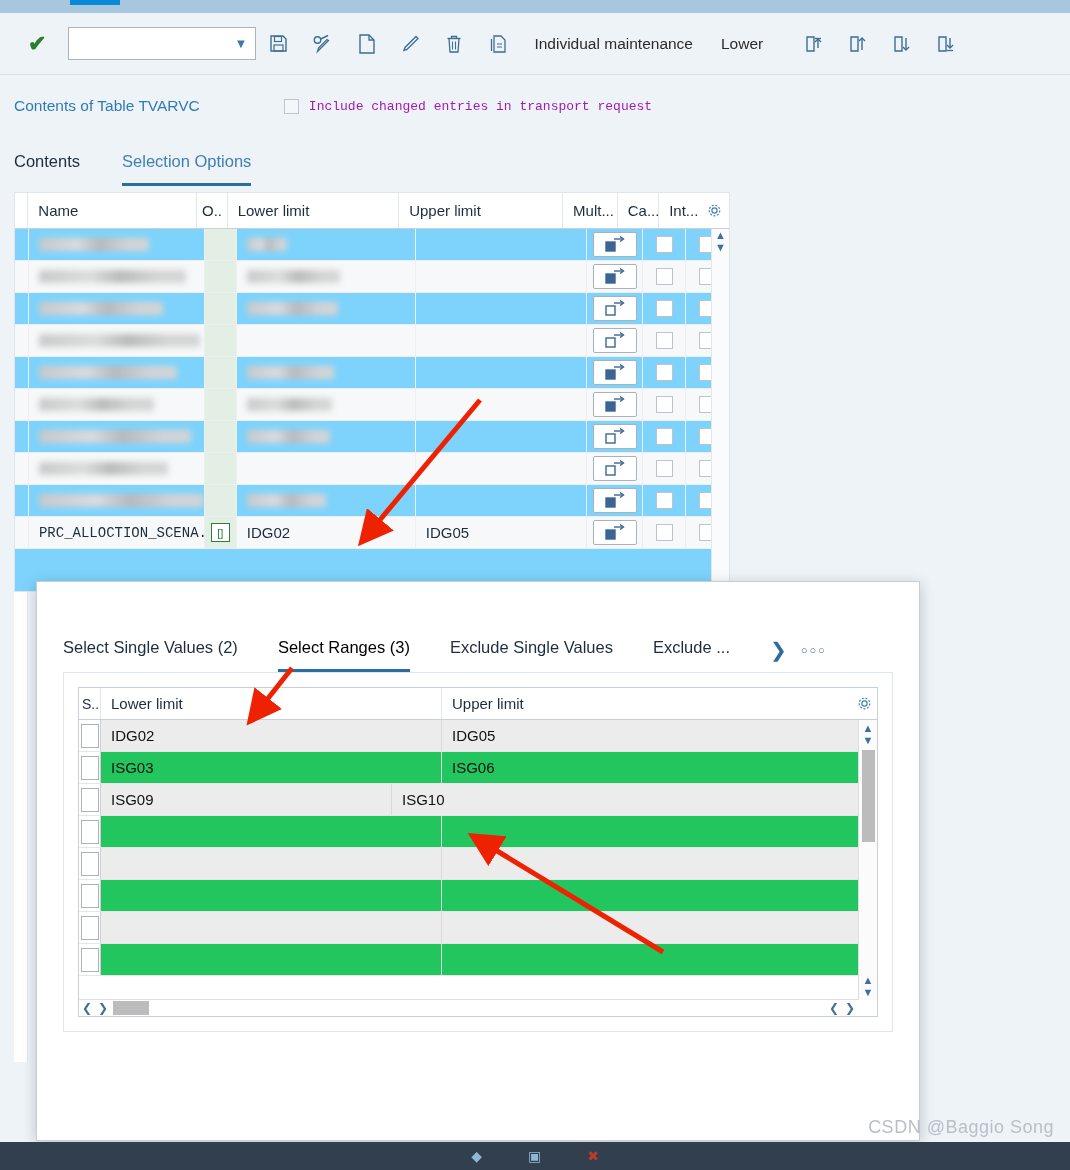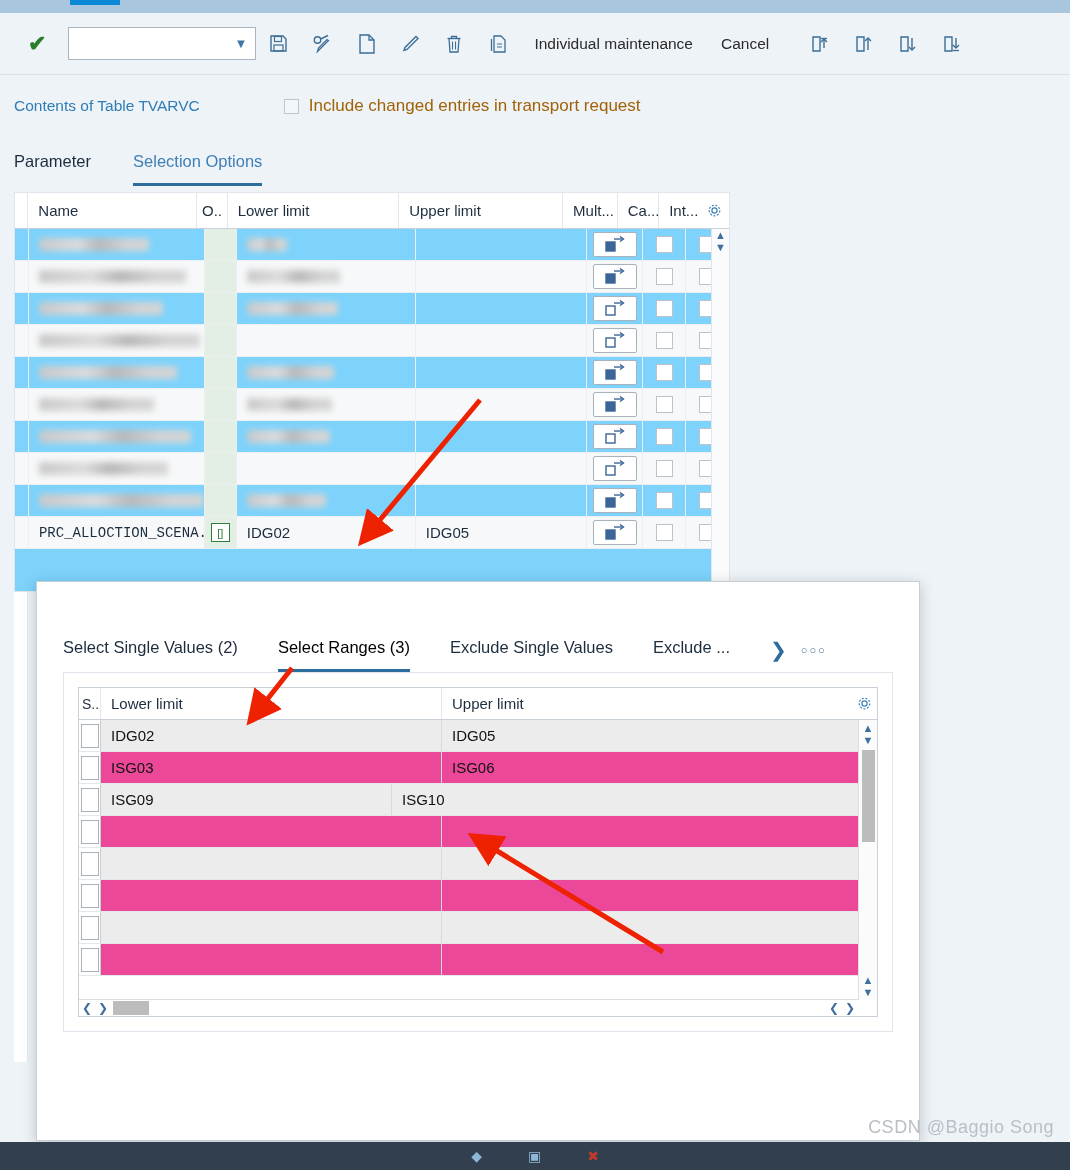--- a/index.html
+++ b/index.html
@@ -59,21 +59,21 @@
   }
   .subhead .link{
     margin-left:14px; color:#2f7cb5; font-size:15.5px;
   }
   .subhead .cbwrap{
     margin-left:84px; display:flex; align-items:center; gap:10px;
   }
   .subhead .cbox{
     width:15px; height:15px; border:1px solid #bdc6ce; background:#f4f7fa;
   }
-  .subhead .cblabel{ color:#a16207; font-size:17px; }
+  .subhead .cblabel{ color:#a21caf; font-size:13px;font-family:Liberation Mono, monospace; }
 
   
   .tabs{
     position:absolute; left:0; top:152px; width:1070px; height:44px;
     display:flex; align-items:flex-start; padding-left:14px;
   }
   .tab{
     font-size:16.5px; color:#1d2d3e; padding:0 0 12px 0; margin-right:42px;
     border-bottom:3px solid transparent;
   }
@@ -176,21 +176,21 @@
     display:flex; height:32px; border-bottom:1px solid #c9d0d7; background:#fff;
   }
   .ip-th{
     display:flex; align-items:center; font-size:15px; color:#1d2d3e;
     border-right:1px solid #e3e7eb; padding-left:10px;
   }
   .ip-row{
     display:flex; height:32px; border-bottom:1px solid #e4e7ea;
     background:#ececec;
   }
-  .ip-row.alt{ background:#ec4899; }
+  .ip-row.alt{ background:#22c55e; }
   .ip-sel{
     width:22px; display:flex; align-items:center; justify-content:center;
     background:#fff; border-right:1px solid #c9d0d7;
   }
   .ip-selbox{ width:18px; height:24px; border:1px solid #a8b2bb; background:#fff; }
   .ip-td{
     display:flex; align-items:center; font-size:15px; color:#111;
     padding-left:10px; border-right:1px solid #d7dadd;
   }
   .ip-vscroll{
@@ -285,21 +285,21 @@
     <div class="tb-ico">
       <svg width="18" height="20" viewBox="0 0 18 20">
           <path d="M5 2h7l4 4v12H5z" fill="none" stroke="#3d6e96" stroke-width="1.3"></path>
           <path d="M2.5 5v12" stroke="#3d6e96" stroke-width="1.3"></path>
           <path d="M8 10h5M8 13h5" stroke="#3d6e96" stroke-width="1.1"></path>
         </svg>
     </div>
   </div>
 
   <div class="tb-txt">Individual maintenance</div>
-  <div class="tb-txt">Cancel</div>
+  <div class="tb-txt">Lower</div>
 
   <div class="tb-nav">
     <div class="tb-ico">
       <svg width="19" height="20" viewBox="0 0 19 20">
           <path d="M3 3h7v14H3z" fill="none" stroke="#3d6e96" stroke-width="1.4"></path>
           <path d="M14 14V5" stroke="#3d6e96" stroke-width="1.4"></path>
           <path d="M11 8l3-3 3 3" fill="none" stroke="#3d6e96" stroke-width="1.4"></path>
           <path d="M11 4.5h6" stroke="#3d6e96" stroke-width="1.3"></path>
         </svg>
     </div>
@@ -330,21 +330,21 @@
 
 <div class="subhead">
   <div class="link">Contents of Table TVARVC</div>
   <div class="cbwrap">
     <div class="cbox"></div>
     <div class="cblabel">Include changed entries in transport request</div>
   </div>
 </div>
 
 <div class="tabs">
-  <div class="tab">Parameter</div>
+  <div class="tab">Contents</div>
   <div class="tab active">Selection Options</div>
 </div>
 
 <div class="ghost-left"></div>
 
 <div class="panel">
 
   <div class="tbl-head">
     <div class="th" style="width:14px;padding-left:0;"></div>
     <div class="th" style="width:177px;">Name</div>

